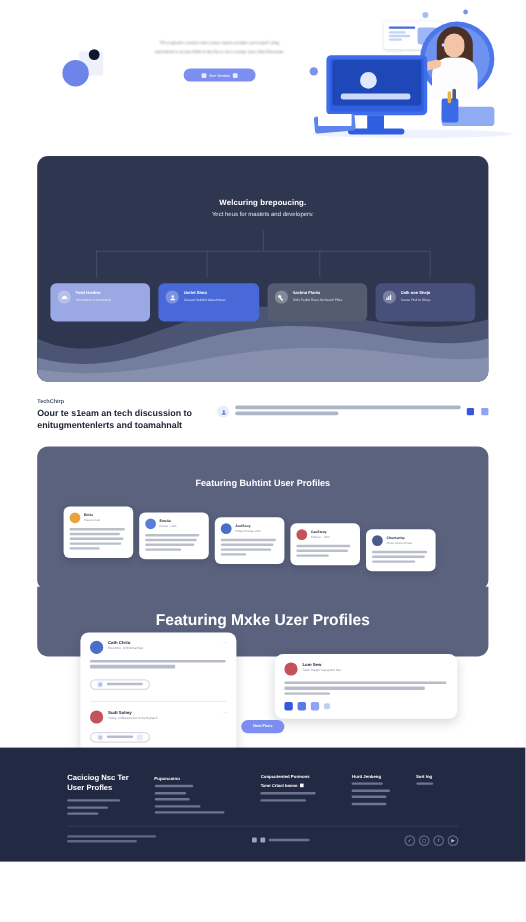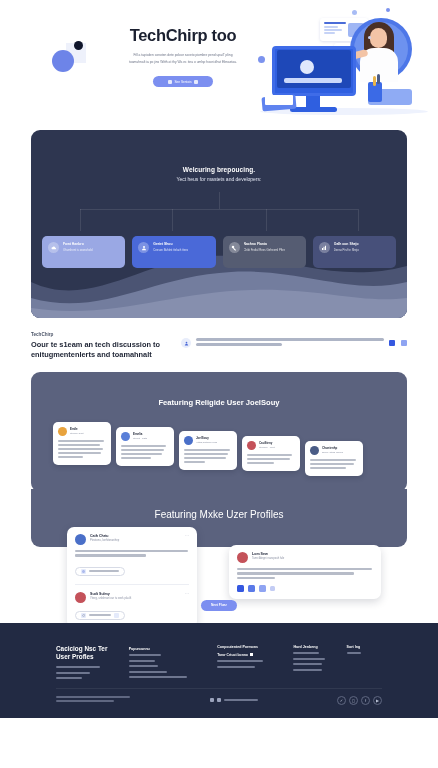--- a/index.html
+++ b/index.html
@@ -103,22 +103,22 @@
   .tc-av{width:9px;height:9px;border-radius:50%;flex:none;overflow:hidden;position:relative;}
   .tc-n{font-size:2.9px;font-weight:bold;color:#242a3a;white-space:nowrap;}
   .tc-r{margin-top:1px;font-size:2.4px;color:#8a90a2;white-space:nowrap;}
   .tc-body{margin-top:4px;}
   .tc-body span{display:block;height:1.9px;border-radius:1px;background:#b9bec9;margin-bottom:2.2px;}
 
   
   .psec{position:relative;margin:-3px 31px 0;height:128px;}
   .psec-bg{position:absolute;left:0;right:0;top:0;height:58px;border-radius:0 0 9px 9px;
            background:#5b627e;}
-  .psec-h{position:relative;padding-top:20px;text-align:center;font-size:10px;
-          font-weight:normal;color:#fff;}
+  .psec-h{position:relative;padding-top:20px;text-align:center;font-size:13px;
+          font-weight:bold;color:#fff;}
   .bigcard{position:absolute;background:#fff;border-radius:7px;
            box-shadow:0 3px 9px rgba(25,32,56,.17);}
   .bc-left{left:36px;top:38px;width:130px;padding:7px 8px;}
   .bc-right{right:26px;top:56px;width:152px;padding:7px 8px;}
   .bc-row{display:flex;align-items:flex-start;gap:4px;}
   .bc-av{width:11px;height:11px;border-radius:50%;flex:none;overflow:hidden;position:relative;}
   .bc-n{font-size:3.6px;font-weight:bold;color:#20263a;white-space:nowrap;}
   .bc-s{margin-top:1px;font-size:2.7px;color:#8d93a5;white-space:nowrap;}
   .bc-dots{margin-left:auto;font-size:4px;color:#b3b8c6;line-height:1;}
   .bc-lines{margin-top:5px;}
@@ -168,21 +168,20 @@
 </style>
 </head>
 <body>
 
 <section class="hero">
   <div class="deco-sq"></div>
   <div class="deco-circ"></div>
   <div class="deco-dot"></div>
 
   <div class="hero-copy">
-    <div class="hero-title">TechChirp too</div>
     <div class="hero-sub blur">
       <span>Fill a tapicden conoten dete poloor saveto piombre pend upaiT pling</span><br>
       <span>toamahnalt ia po jins Witth at thy Wa ec itea o umlsp hoori dhut Ebnaetau.</span>
     </div>
     <div class="hero-btn">
       <i class="ic"></i>
       <span class="blur-lite">See Sentois</span>
       <i class="ic"></i>
     </div>
   </div>
@@ -322,21 +321,21 @@
         <span style="width:46%"></span>
     </div>
     <div class="mid-ic">
       <i></i>
       <i class="plus"></i>
     </div>
   </div>
 </section>
 
 <section class="tpanel">
-  <div class="tp-h blur-lite">Featuring Religide User JoelSouy</div>
+  <div class="tp-h blur-lite">Featuring Buhtint User Profiles</div>
   <div class="tcards">
     <div class="tcard" style="margin-top:0;">
       <div class="tc-top">
         <div class="tc-av" style="background:#e8a33d"></div>
         <div>
           <div class="tc-n blur-lite">Emile</div>
           <div class="tc-r blur-lite">Ptesicu Cust</div>
         </div>
       </div>
       <div class="tc-body">

